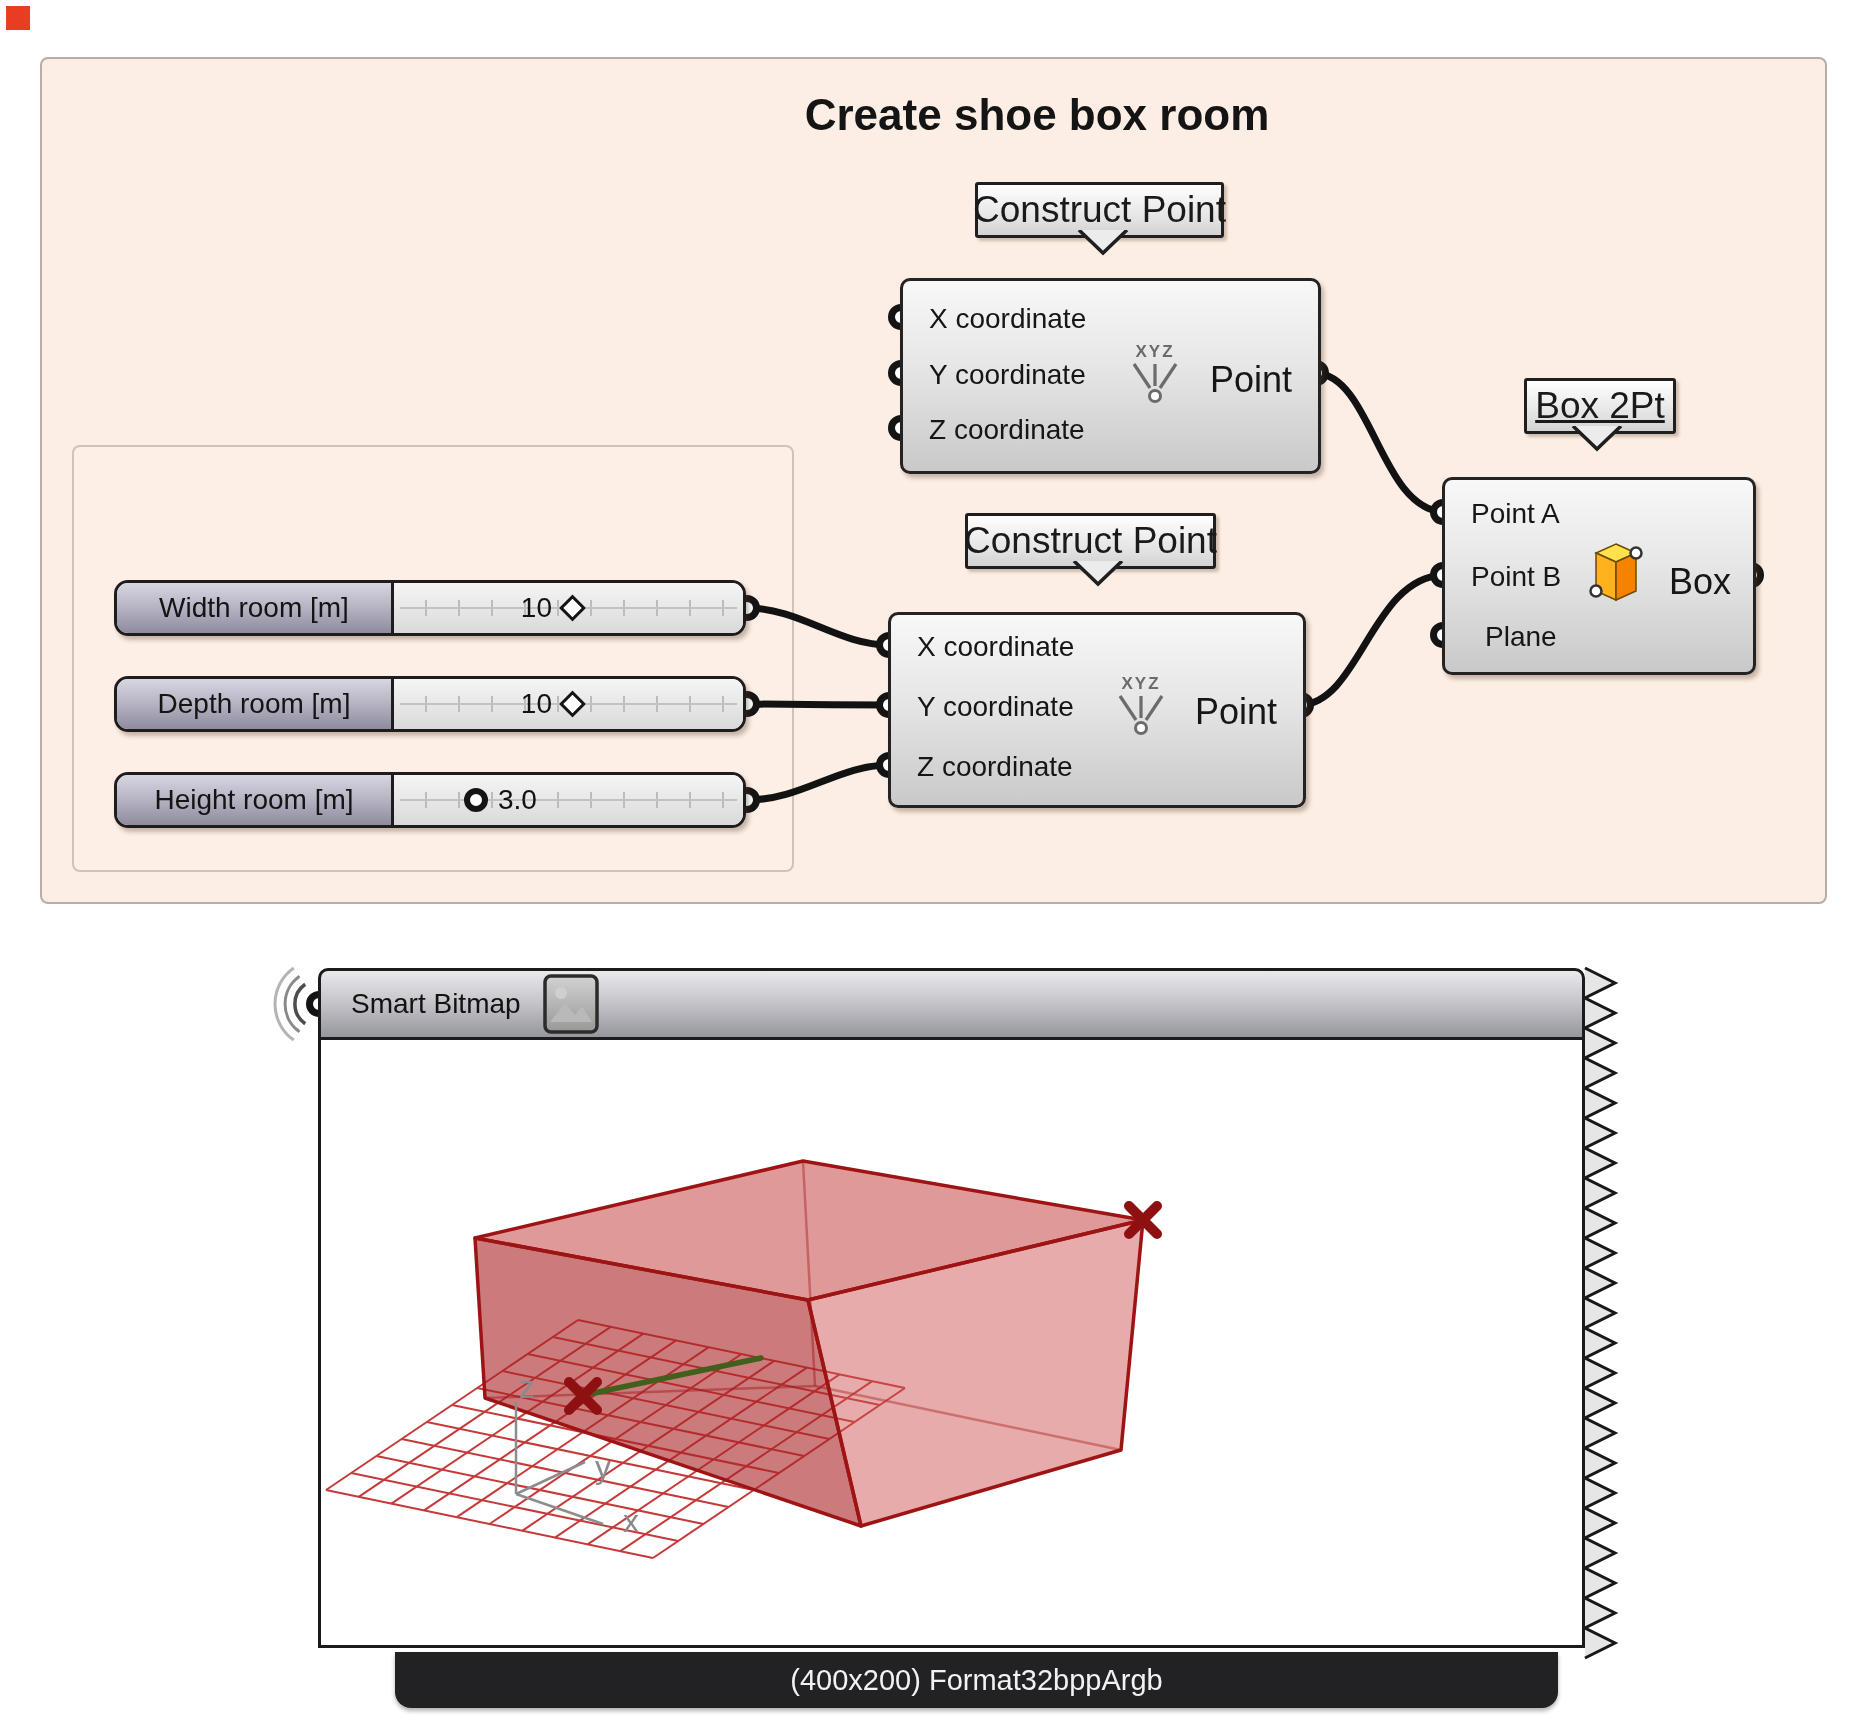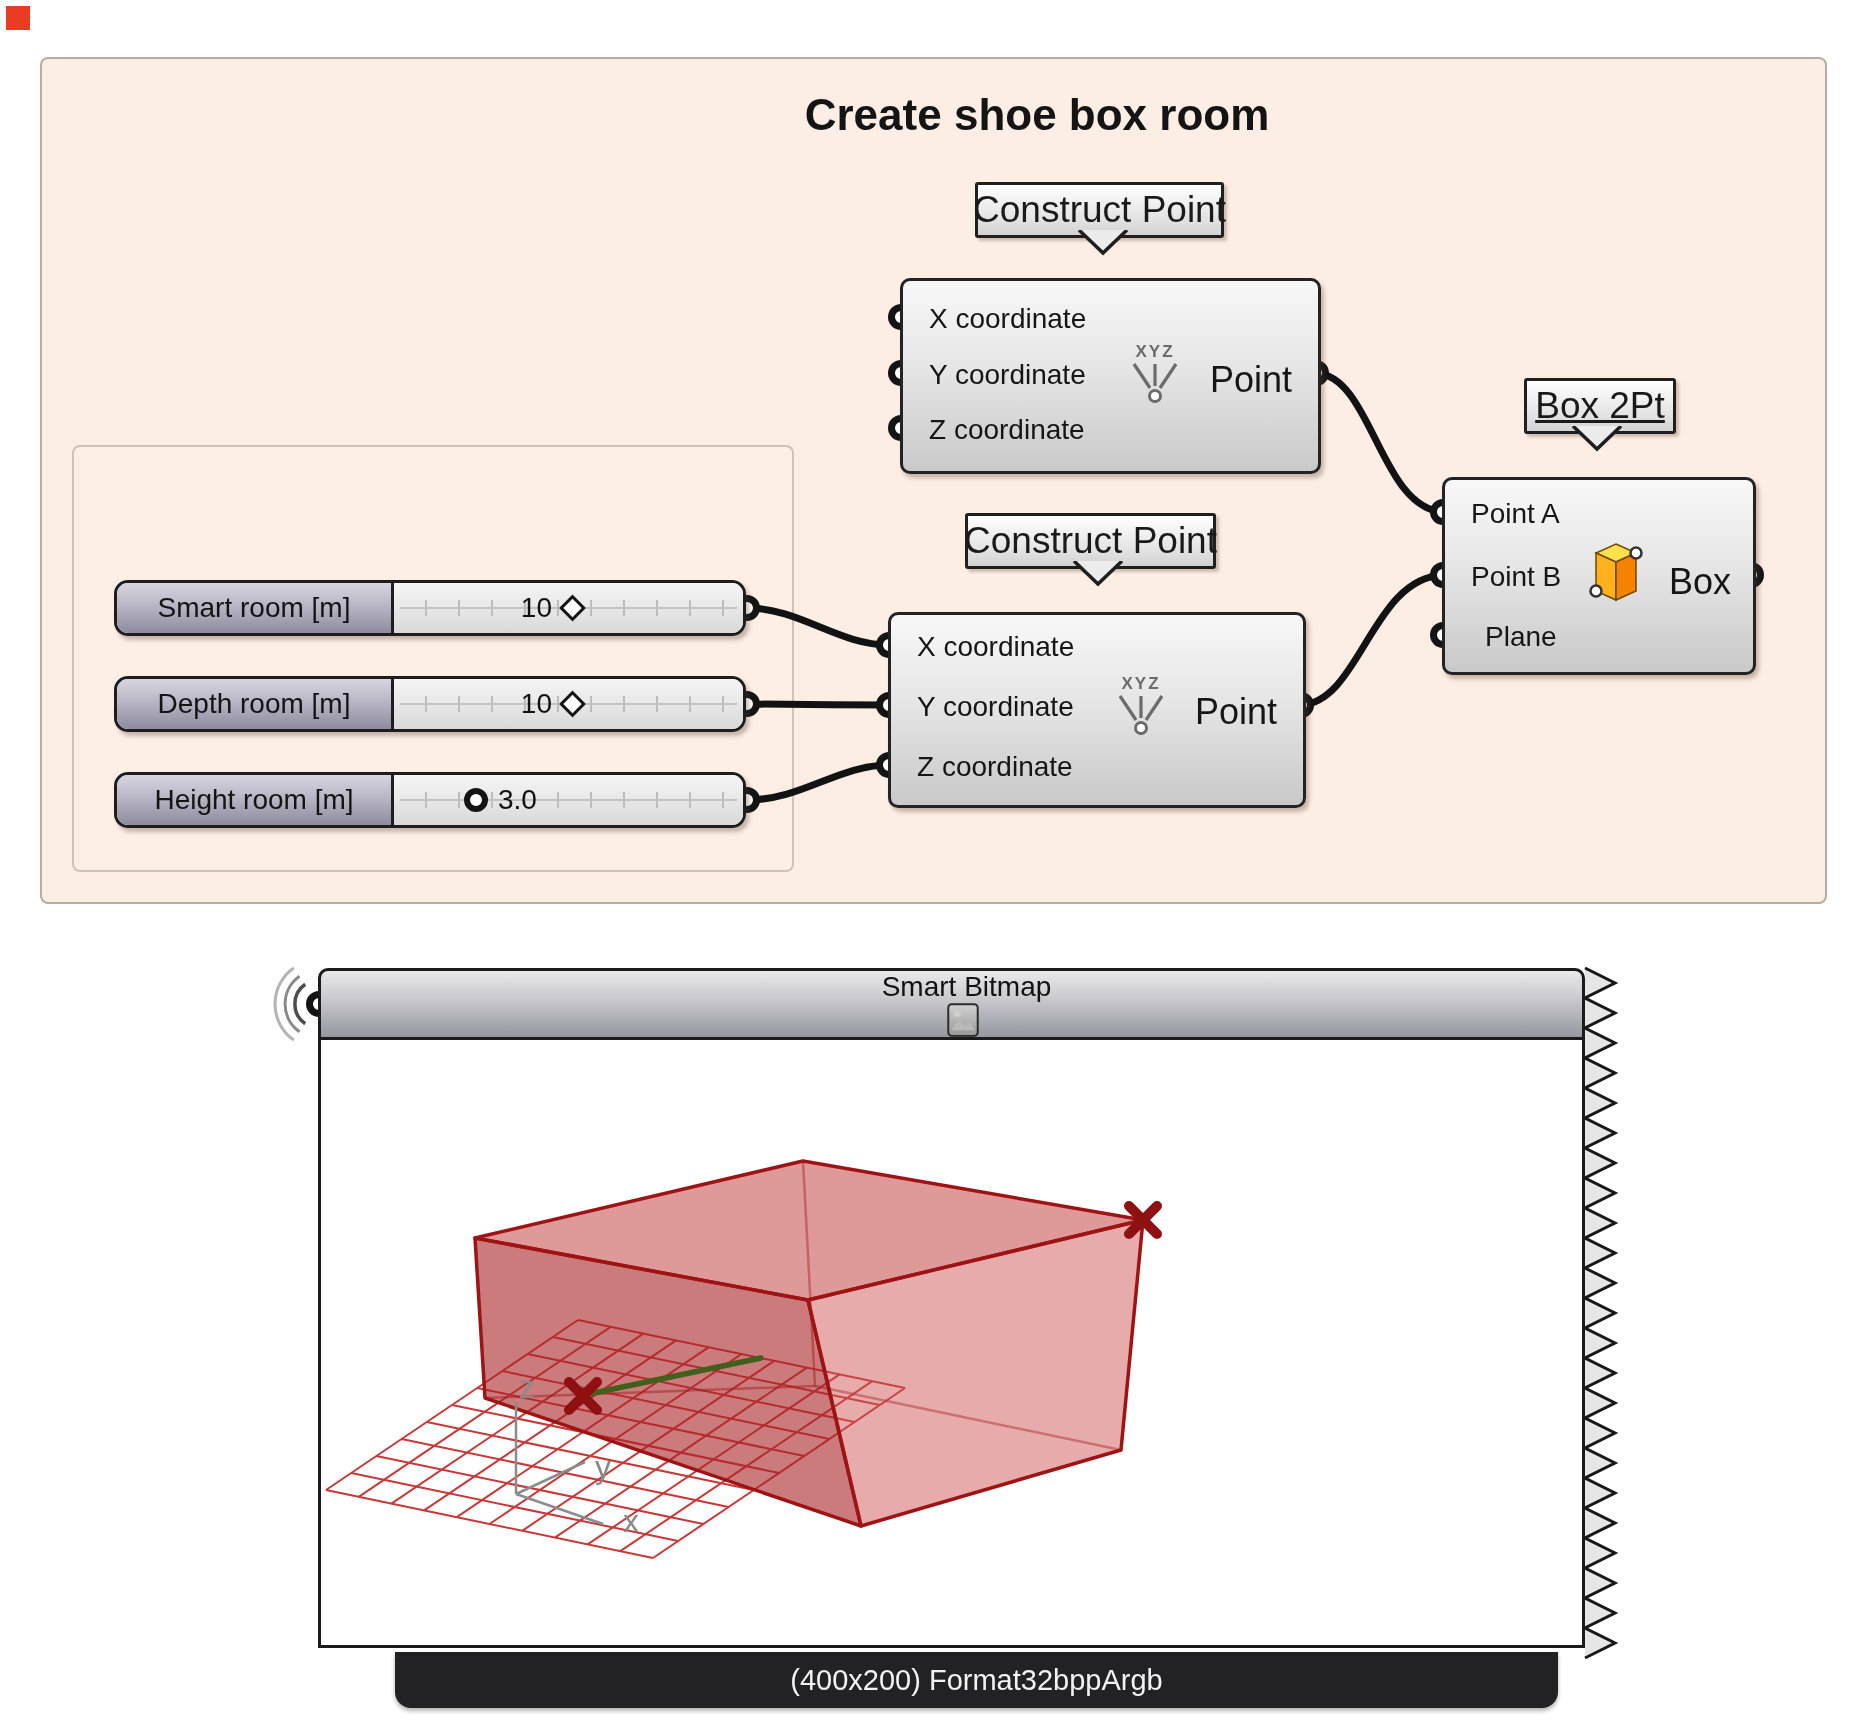--- a/index.html
+++ b/index.html
@@ -56,21 +56,21 @@
                 border:3.5px solid #141414;background:#fff;
                 transform:translateY(-50%) rotate(45deg);z-index:3;}
   .knob-circle{position:absolute;top:50%;width:24px;height:24px;box-sizing:border-box;
                border-radius:50%;border:6.5px solid #141414;background:#fff;
                transform:translateY(-50%);z-index:3;}
 
   
   .viewer-header{position:absolute;left:318px;top:968px;width:1267px;height:72px;z-index:4;
       box-sizing:border-box;border:3px solid #1b1b1b;border-radius:10px 10px 0 0;
       background:linear-gradient(180deg,#eaeaed 0%,#bebec4 55%,#96969e 100%);
-      display:flex;align-items:center;flex-direction:column;}
+      display:flex;align-items:center;}
   .viewer-title{font-size:28px;color:#121212;margin-left:30px;white-space:nowrap;}
   .viewer-canvas{position:absolute;left:318px;top:1040px;width:1267px;height:608px;z-index:4;
       box-sizing:border-box;border:3px solid #1b1b1b;border-top:none;background:#ffffff;}
   .viewer-caption{position:absolute;left:395px;top:1652px;width:1163px;height:56px;z-index:4;
       background:#222224;border-radius:0 0 16px 16px;
       display:flex;align-items:center;justify-content:center;
       font-size:29px;color:#f2f2f2;box-shadow:0 3px 4px rgba(0,0,0,.3);}
   #zigzag{position:absolute;left:1582px;top:962px;z-index:3;}
   #render{position:absolute;left:2px;top:2px;}
 
@@ -117,21 +117,21 @@
   <div class="donut" style="left:1288px;top:692px;"></div>
 
   <div class="donut" style="left:1430px;top:499px;"></div>
   <div class="donut" style="left:1430px;top:562px;"></div>
   <div class="donut" style="left:1430px;top:622px;"></div>
   <div class="donut" style="left:1738px;top:562px;"></div>
 
   <div class="donut" style="left:306px;top:991px;"></div>
 
   <div class="slider" style="left:114px;top:580px;width:632px;">
-    <div class="slider-label">Smart room [m]</div>
+    <div class="slider-label">Width room [m]</div>
     <div class="slider-track">
       <span class="slider-value" style="left:96px;width:62px;text-align:right;">10</span>
       <div class="knob-diamond" style="left:169px;"></div>
     </div>
   </div>
 
   <div class="slider" style="left:114px;top:676px;width:632px;">
     <div class="slider-label">Depth room [m]</div>
     <div class="slider-track">
       <span class="slider-value" style="left:96px;width:62px;text-align:right;">10</span>

